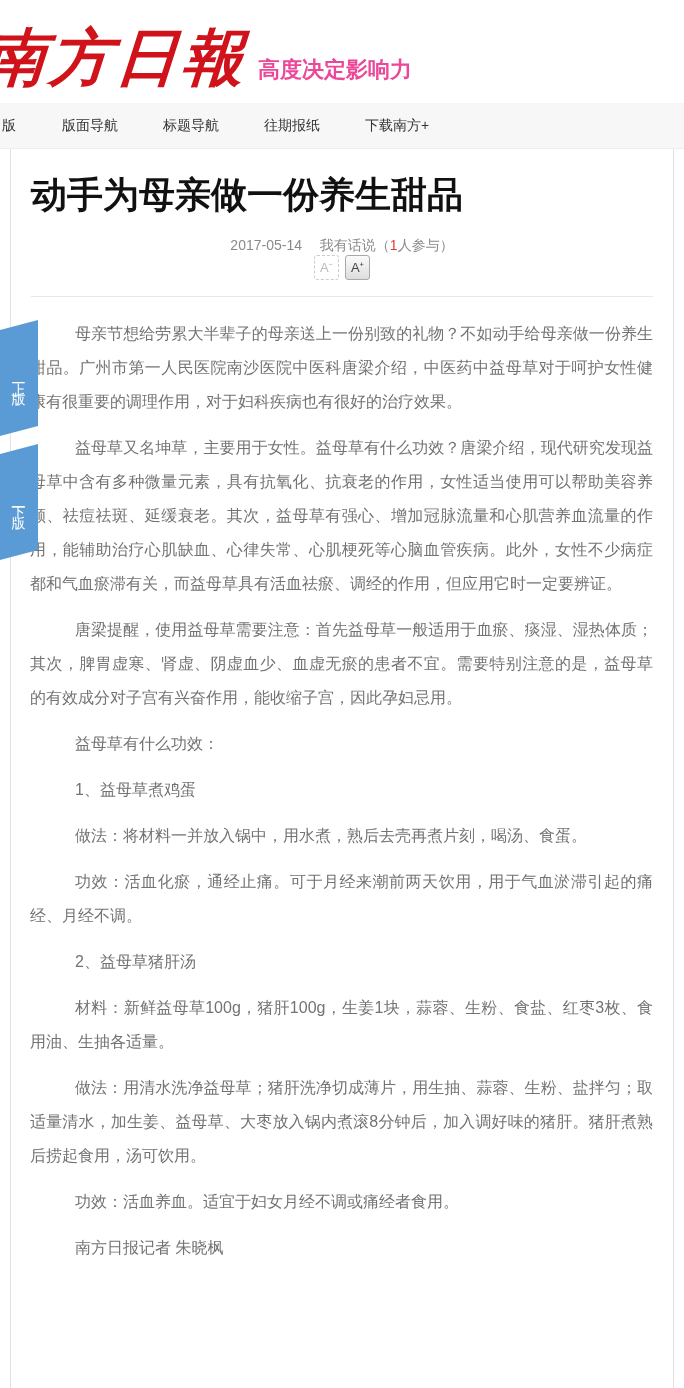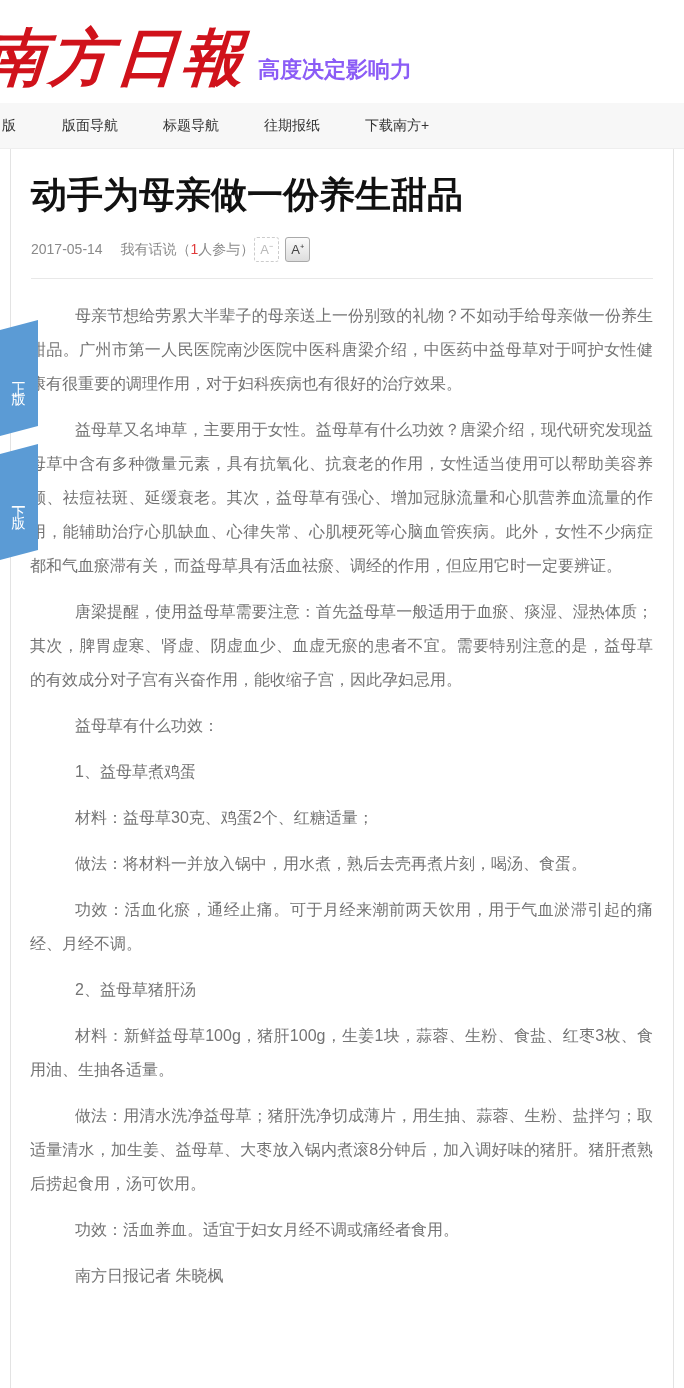--- a/index.html
+++ b/index.html
@@ -4,33 +4,33 @@
 <style>
   html,body{margin:0;padding:0;background:#fff;}
   body{font-family:"Liberation Sans","DejaVu Sans",sans-serif;-webkit-font-smoothing:antialiased;}
   .page{position:relative;width:684px;height:1388px;overflow:hidden;background:#fff;}
 
   
   .masthead{height:103px;display:flex;align-items:flex-end;background:#fff;overflow:hidden;}
   .logo{margin-left:-16px;margin-bottom:6px;font-family:"DejaVu Serif","Liberation Serif",serif;
         font-size:62px;line-height:78px;font-weight:bold;font-style:italic;color:#d0121b;
         letter-spacing:4px;transform:skewX(-4deg);white-space:nowrap;}
-  .tagline{margin-left:10px;margin-bottom:18px;font-size:22px;font-weight:600;color:#8b5cf6;white-space:nowrap;}
+  .tagline{margin-left:10px;margin-bottom:18px;font-size:22px;font-weight:600;color:#ec4899;white-space:nowrap;}
 
   
   .nav{height:45px;background:#f7f7f7;border-bottom:1px solid #eee;display:flex;align-items:center;
        font-size:14px;color:#333;}
   .nav-item{margin-right:45px;cursor:pointer;white-space:nowrap;}
   .nav-item.partial{margin-left:2px;margin-right:46px;}
 
   
   .panel{position:relative;margin:0 10px;background:#fff;border-left:1px solid #e3e3e3;
          border-right:1px solid #e3e3e3;min-height:1240px;box-sizing:border-box;padding:0 0 40px 0;}
   .article-title{margin:0;padding:26px 20px 0 20px;font-size:36px;line-height:40px;font-weight:bold;color:#111;}
-  .meta{display:flex;align-items:center;padding:22px 20px 0 20px;}
+  .meta{display:flex;justify-content:space-between;align-items:center;padding:22px 20px 0 20px;flex-direction:column;}
   .meta-left{font-size:14px;color:#999;}
   .meta-date{margin-right:14px;color:#8a8a8a;}
   .comments-link{color:#8a8a8a;cursor:pointer;}
   .comment-count{color:#e03a3a;}
   .meta-right{display:flex;gap:6px;}
   .btn-a{width:25px;height:25px;box-sizing:border-box;font-size:13px;line-height:1;border-radius:3px;
          display:flex;align-items:center;justify-content:center;cursor:pointer;padding:0;
          font-family:"Liberation Sans",sans-serif;}
   .btn-a.minus{background:#fff;border:1px dashed #ccc;color:#b9b9b9;}
   .btn-a.plus{background:linear-gradient(#fbfbfb,#ddd);border:1px solid #a9a9a9;color:#444;}
@@ -80,21 +80,20 @@
     </div>
 
     <hr class="divider">
 
     <article class="article-body" id="article-body">
         <p>母亲节想给劳累大半辈子的母亲送上一份别致的礼物？不如动手给母亲做一份养生甜品。广州市第一人民医院南沙医院中医科唐梁介绍，中医药中益母草对于呵护女性健康有很重要的调理作用，对于妇科疾病也有很好的治疗效果。</p>
         <p>益母草又名坤草，主要用于女性。益母草有什么功效？唐梁介绍，现代研究发现益母草中含有多种微量元素，具有抗氧化、抗衰老的作用，女性适当使用可以帮助美容养颜、祛痘祛斑、延缓衰老。其次，益母草有强心、增加冠脉流量和心肌营养血流量的作用，能辅助治疗心肌缺血、心律失常、心肌梗死等心脑血管疾病。此外，女性不少病症都和气血瘀滞有关，而益母草具有活血祛瘀、调经的作用，但应用它时一定要辨证。</p>
         <p>唐梁提醒，使用益母草需要注意：首先益母草一般适用于血瘀、痰湿、湿热体质；其次，脾胃虚寒、肾虚、阴虚血少、血虚无瘀的患者不宜。需要特别注意的是，益母草的有效成分对子宫有兴奋作用，能收缩子宫，因此孕妇忌用。</p>
         <p>益母草有什么功效：</p>
         <p>1、益母草煮鸡蛋</p>
-        <p>材料：益母草30克、鸡蛋2个、红糖适量；</p>
         <p>做法：将材料一并放入锅中，用水煮，熟后去壳再煮片刻，喝汤、食蛋。</p>
         <p>功效：活血化瘀，通经止痛。可于月经来潮前两天饮用，用于气血淤滞引起的痛经、月经不调。</p>
         <p>2、益母草猪肝汤</p>
         <p>材料：新鲜益母草100g，猪肝100g，生姜1块，蒜蓉、生粉、食盐、红枣3枚、食用油、生抽各适量。</p>
         <p>做法：用清水洗净益母草；猪肝洗净切成薄片，用生抽、蒜蓉、生粉、盐拌匀；取适量清水，加生姜、益母草、大枣放入锅内煮滚8分钟后，加入调好味的猪肝。猪肝煮熟后捞起食用，汤可饮用。</p>
         <p>功效：活血养血。适宜于妇女月经不调或痛经者食用。</p>
         <p>南方日报记者 朱晓枫</p>
       </article>
   </main>
 

